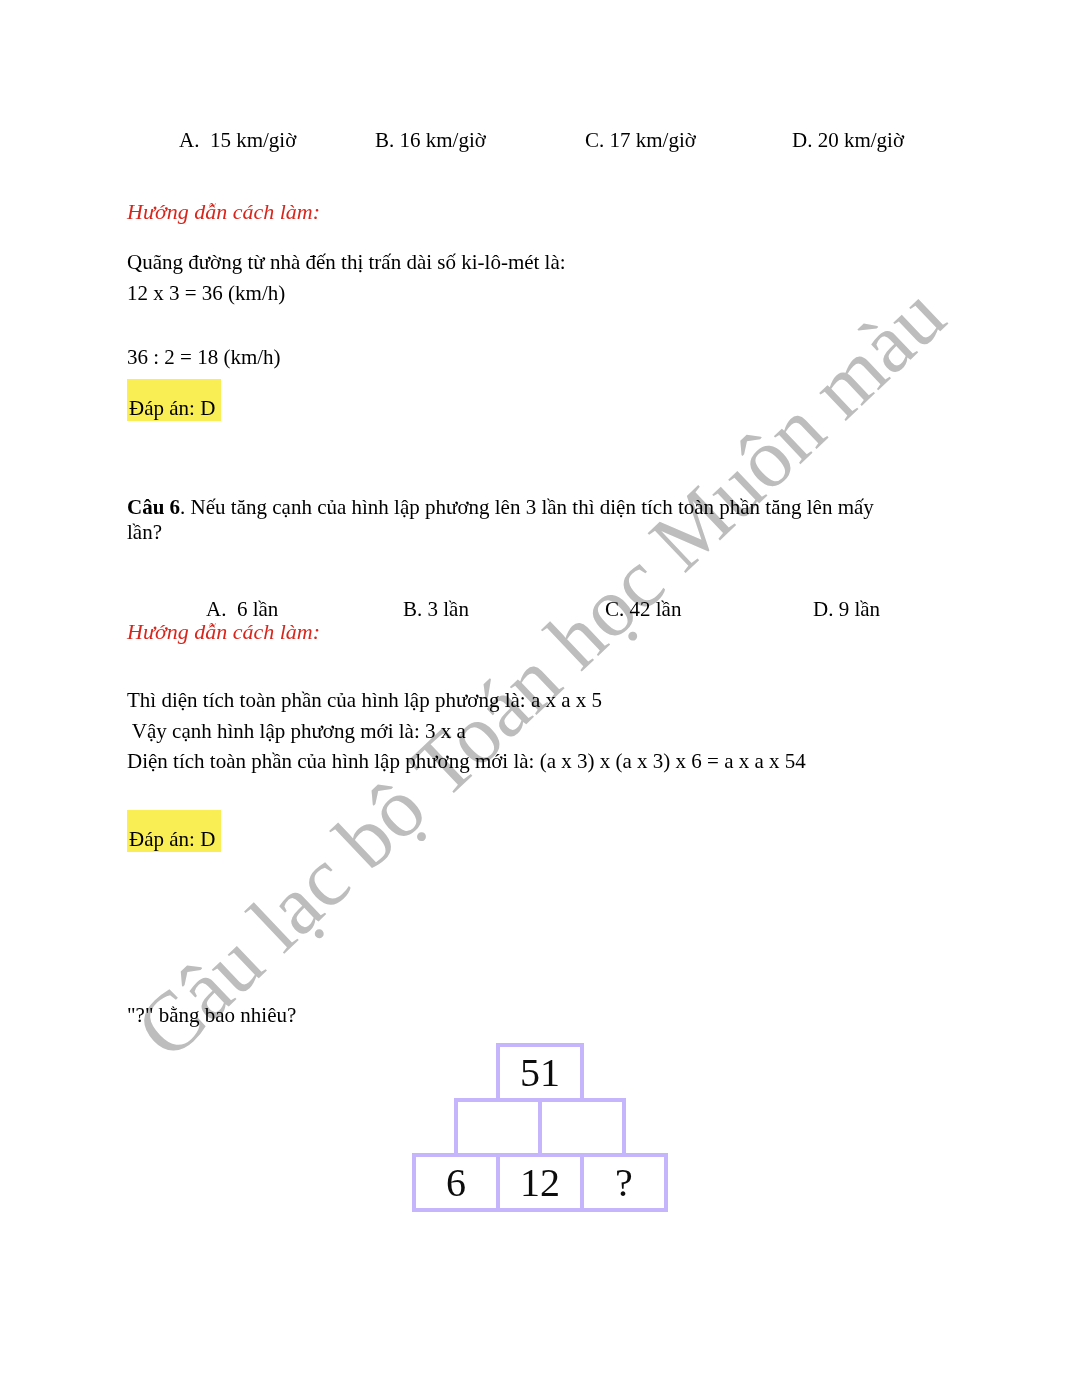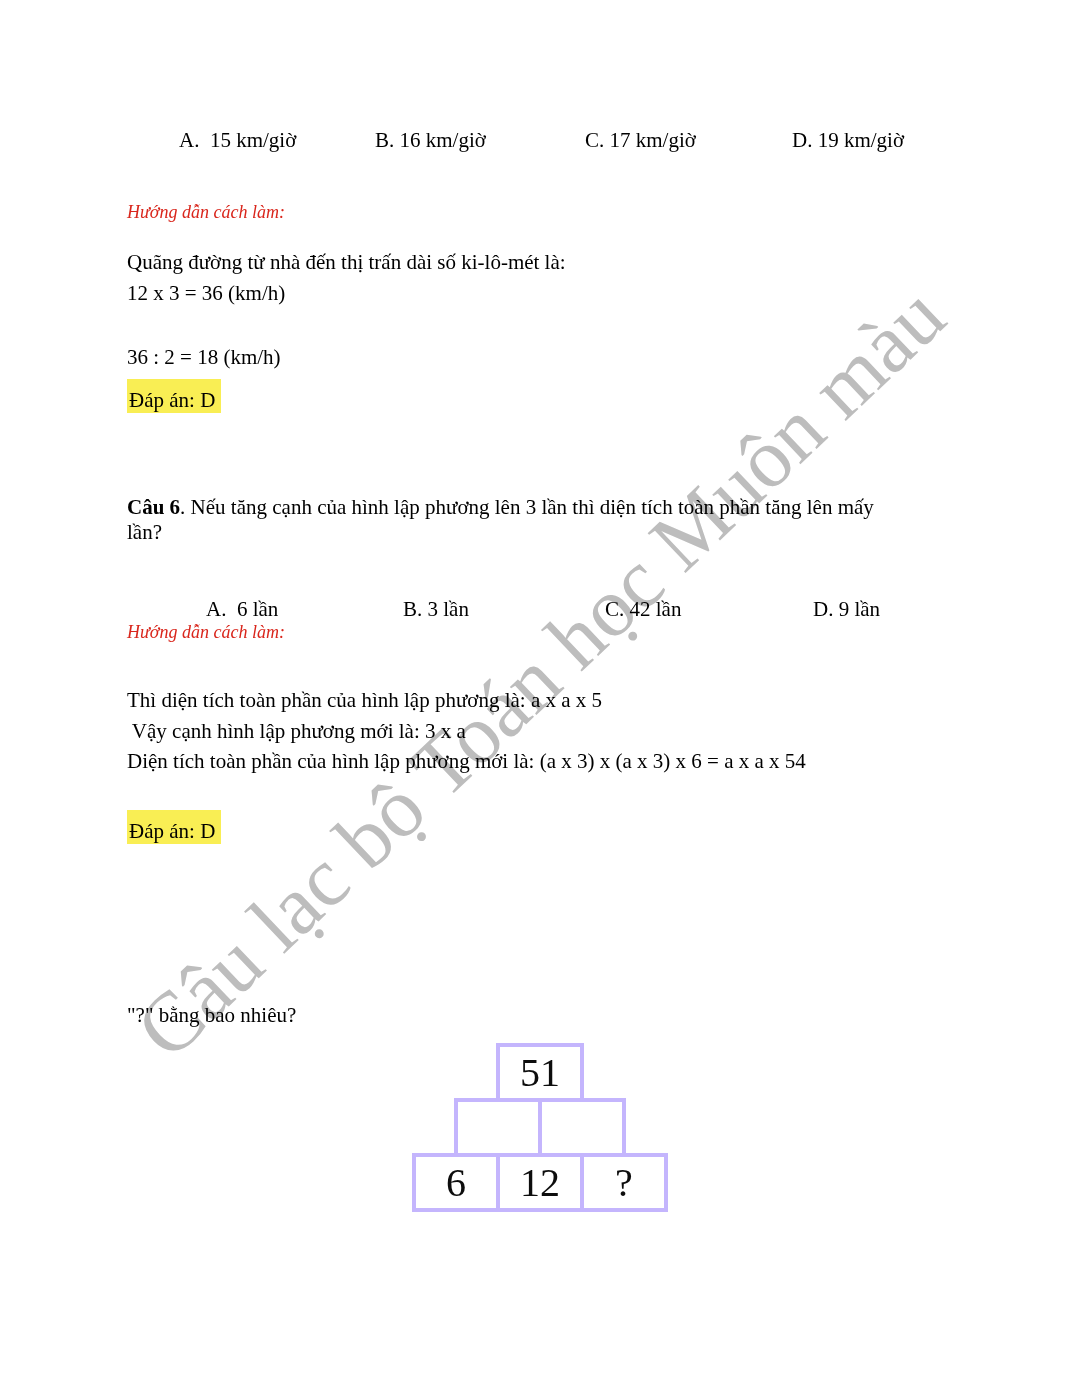--- a/index.html
+++ b/index.html
@@ -11,25 +11,25 @@
   .watermark{
     position:absolute;left:540px;top:672px;z-index:0;
     transform:translate(-50%,-50%) rotate(-43.5deg);
     font-size:84px;color:#bdbdbd;white-space:nowrap;
     font-family:"Liberation Serif","DejaVu Serif",serif;
   }
   .layer{position:absolute;left:0;top:0;width:100%;height:100%;z-index:1;}
   .line{position:absolute;left:127px;white-space:pre;line-height:30px;}
   .row{position:absolute;left:0;width:100%;height:30px;line-height:30px;}
   .row .choice{position:absolute;white-space:pre;}
-  .red{color:#d9261c;font-style:italic;font-size:18px;}
+  .red{color:#d9261c;font-style:italic;font-size:22px;}
   .bold{font-weight:bold;}
   .hl{
     position:absolute;left:127px;line-height:26px;white-space:pre;
-    background:#f9ee54;padding:8px 6px 0 2px;
+    background:#f9ee54;padding:16px 6px 0 2px;
   }
   .pyramid{position:absolute;left:412px;top:1043px;width:256px;height:169px;}
   .cell{
     position:absolute;width:88px;height:59px;box-sizing:border-box;
     border:4px solid #c4b5fd;background:#ffffff;
     display:flex;align-items:center;justify-content:center;
     font-size:40px;color:#0d0d0d;
   }
 </style>
 </head>
@@ -38,21 +38,21 @@
 <div class="page">
 
   <div class="watermark">Câu lạc bộ Toán học Muôn màu</div>
 
   <div class="layer">
 
     <div class="row" style="top:125px">
       <span class="choice" style="left:179px">A.  15 km/giờ</span>
       <span class="choice" style="left:375px">B. 16 km/giờ</span>
       <span class="choice" style="left:585px">C. 17 km/giờ</span>
-      <span class="choice" style="left:792px">D. 19 km/giờ</span>
+      <span class="choice" style="left:792px">D. 20 km/giờ</span>
     </div>
 
     <div class="line red" style="top:197px">Hướng dẫn cách làm:</div>
     <div class="line" style="top:247px">Quãng đường từ nhà đến thị trấn dài số ki-lô-mét là:</div>
     <div class="line" style="top:278px">12 x 3 = 36 (km/h)</div>
     <div class="line" style="top:342px">36 : 2 = 18 (km/h)</div>
     <div class="hl" style="top:379px">Đáp án: D</div>
 
     <div class="line" style="top:492px"><span class="bold">Câu 6</span><span>. Nếu tăng cạnh của hình lập phương lên 3 lần thì diện tích toàn phần tăng lên mấy</span></div>
     <div class="line" style="top:517px">lần?</div>

